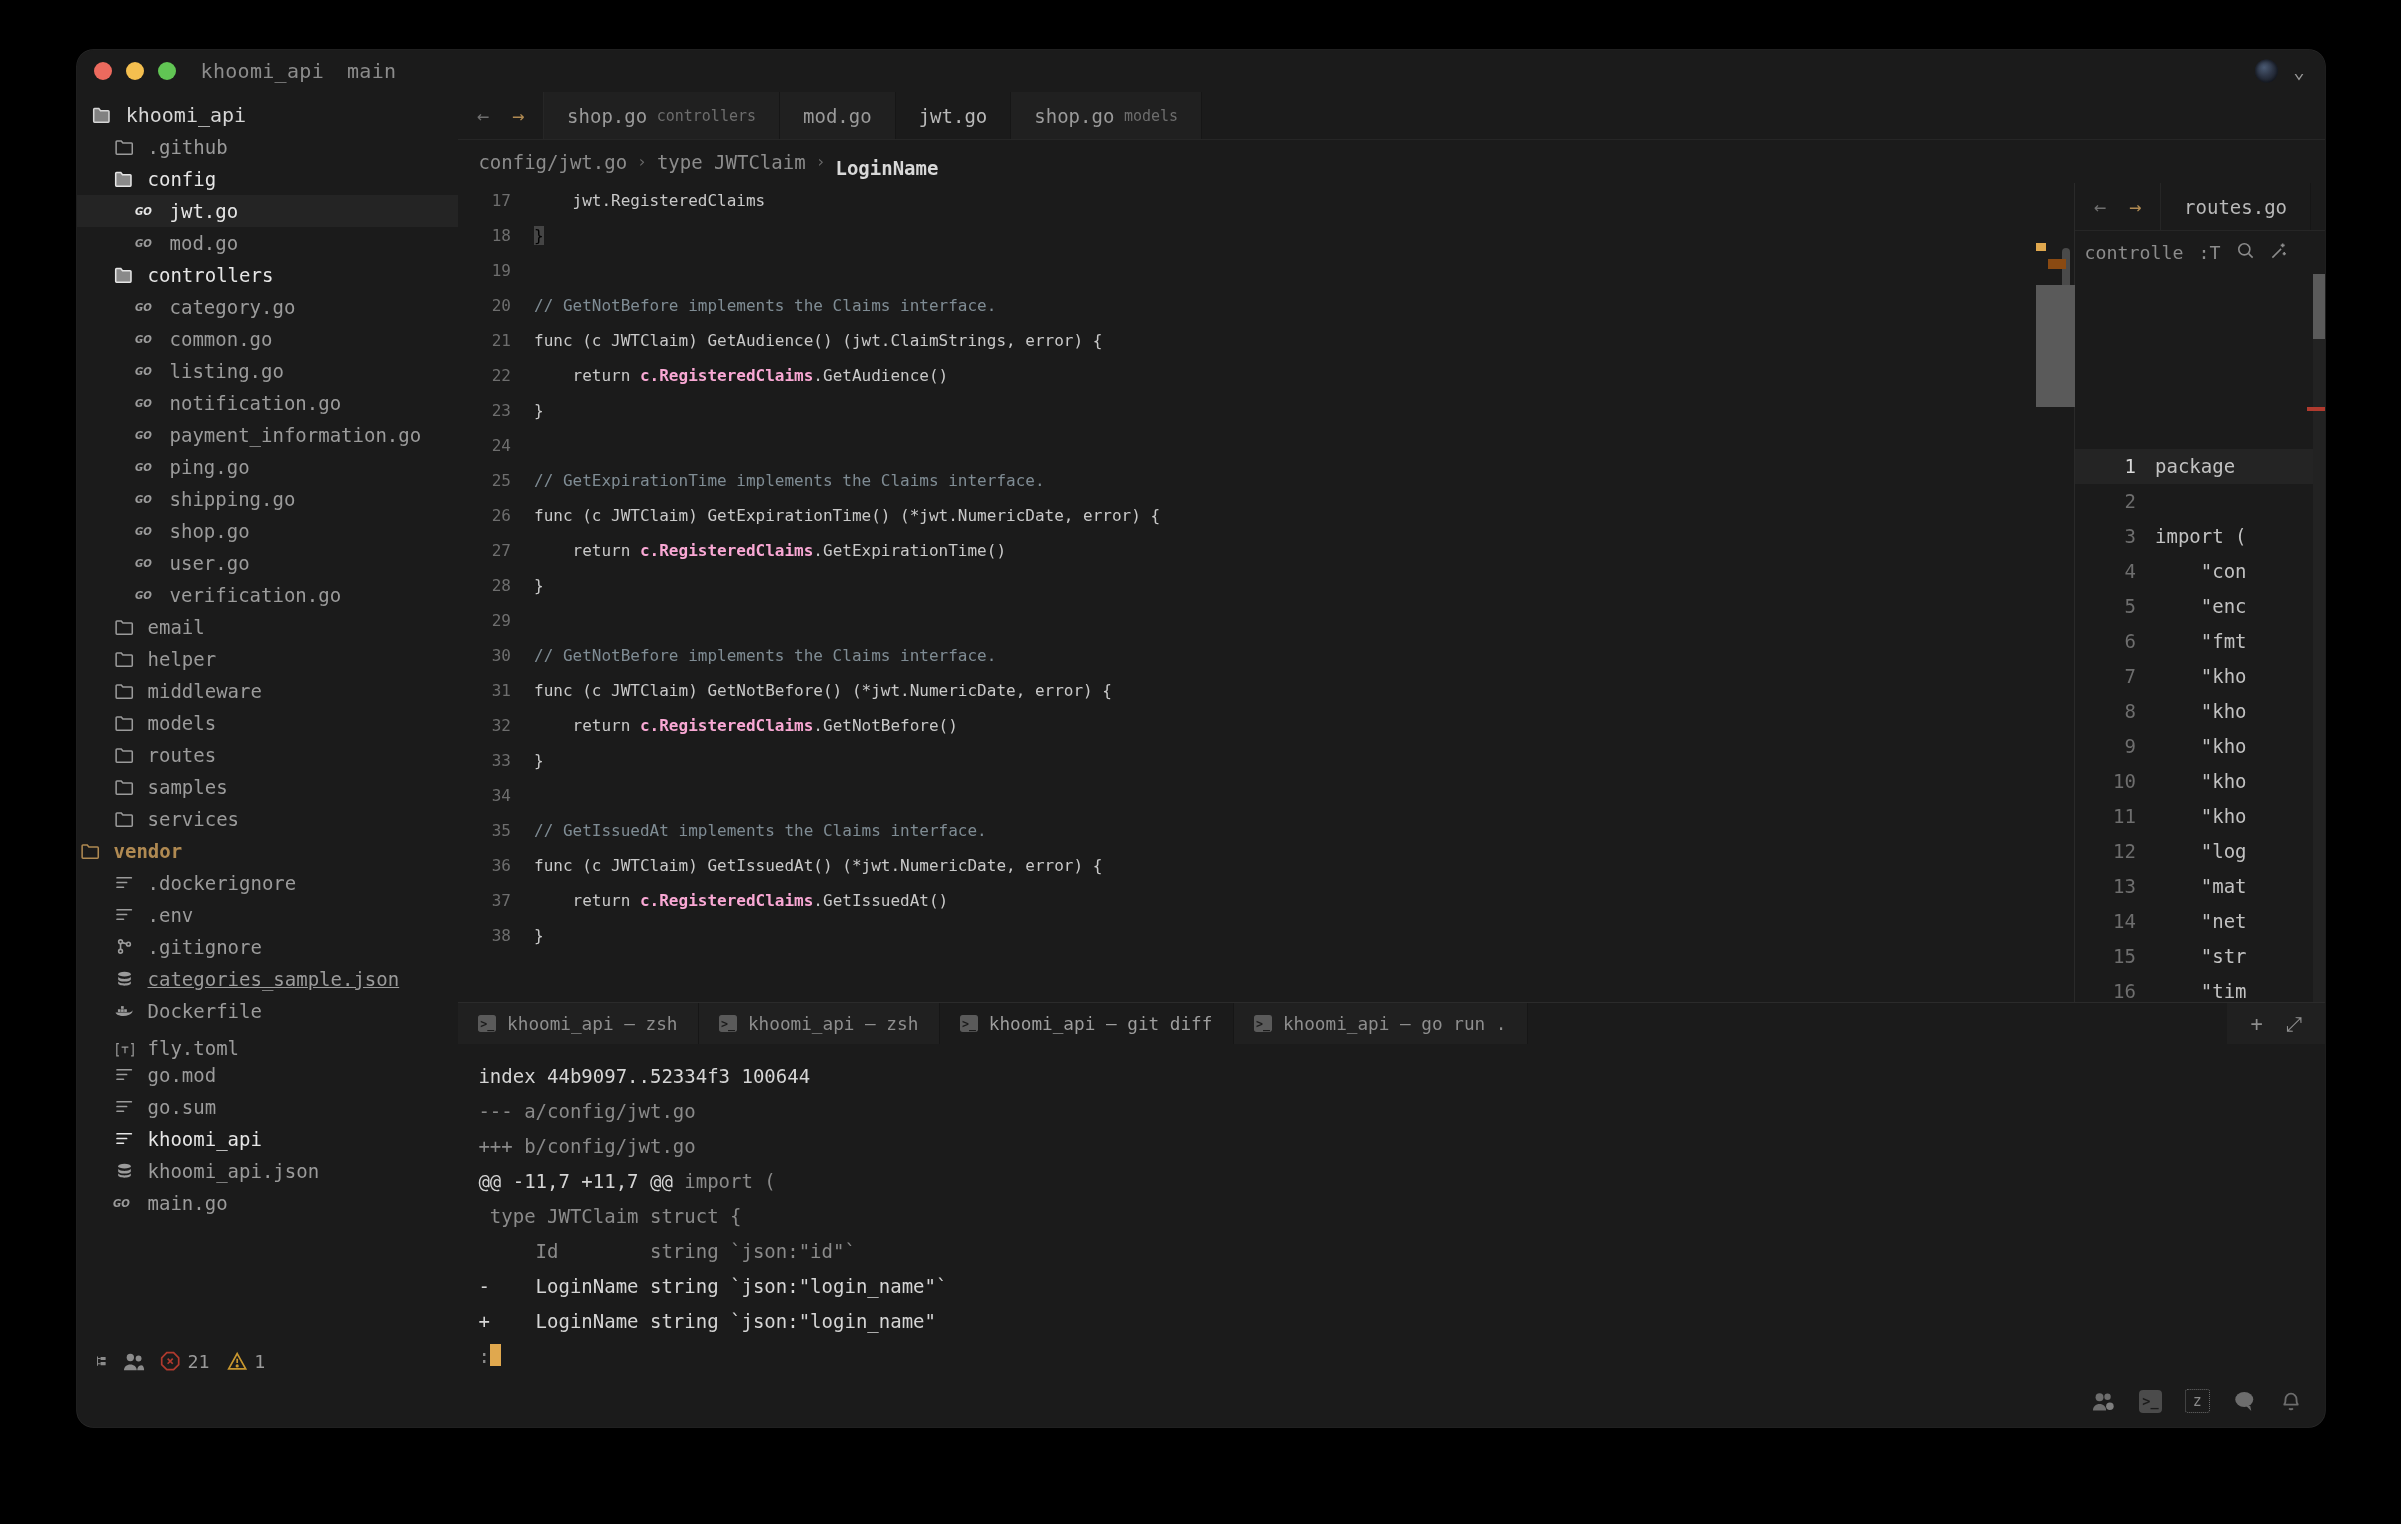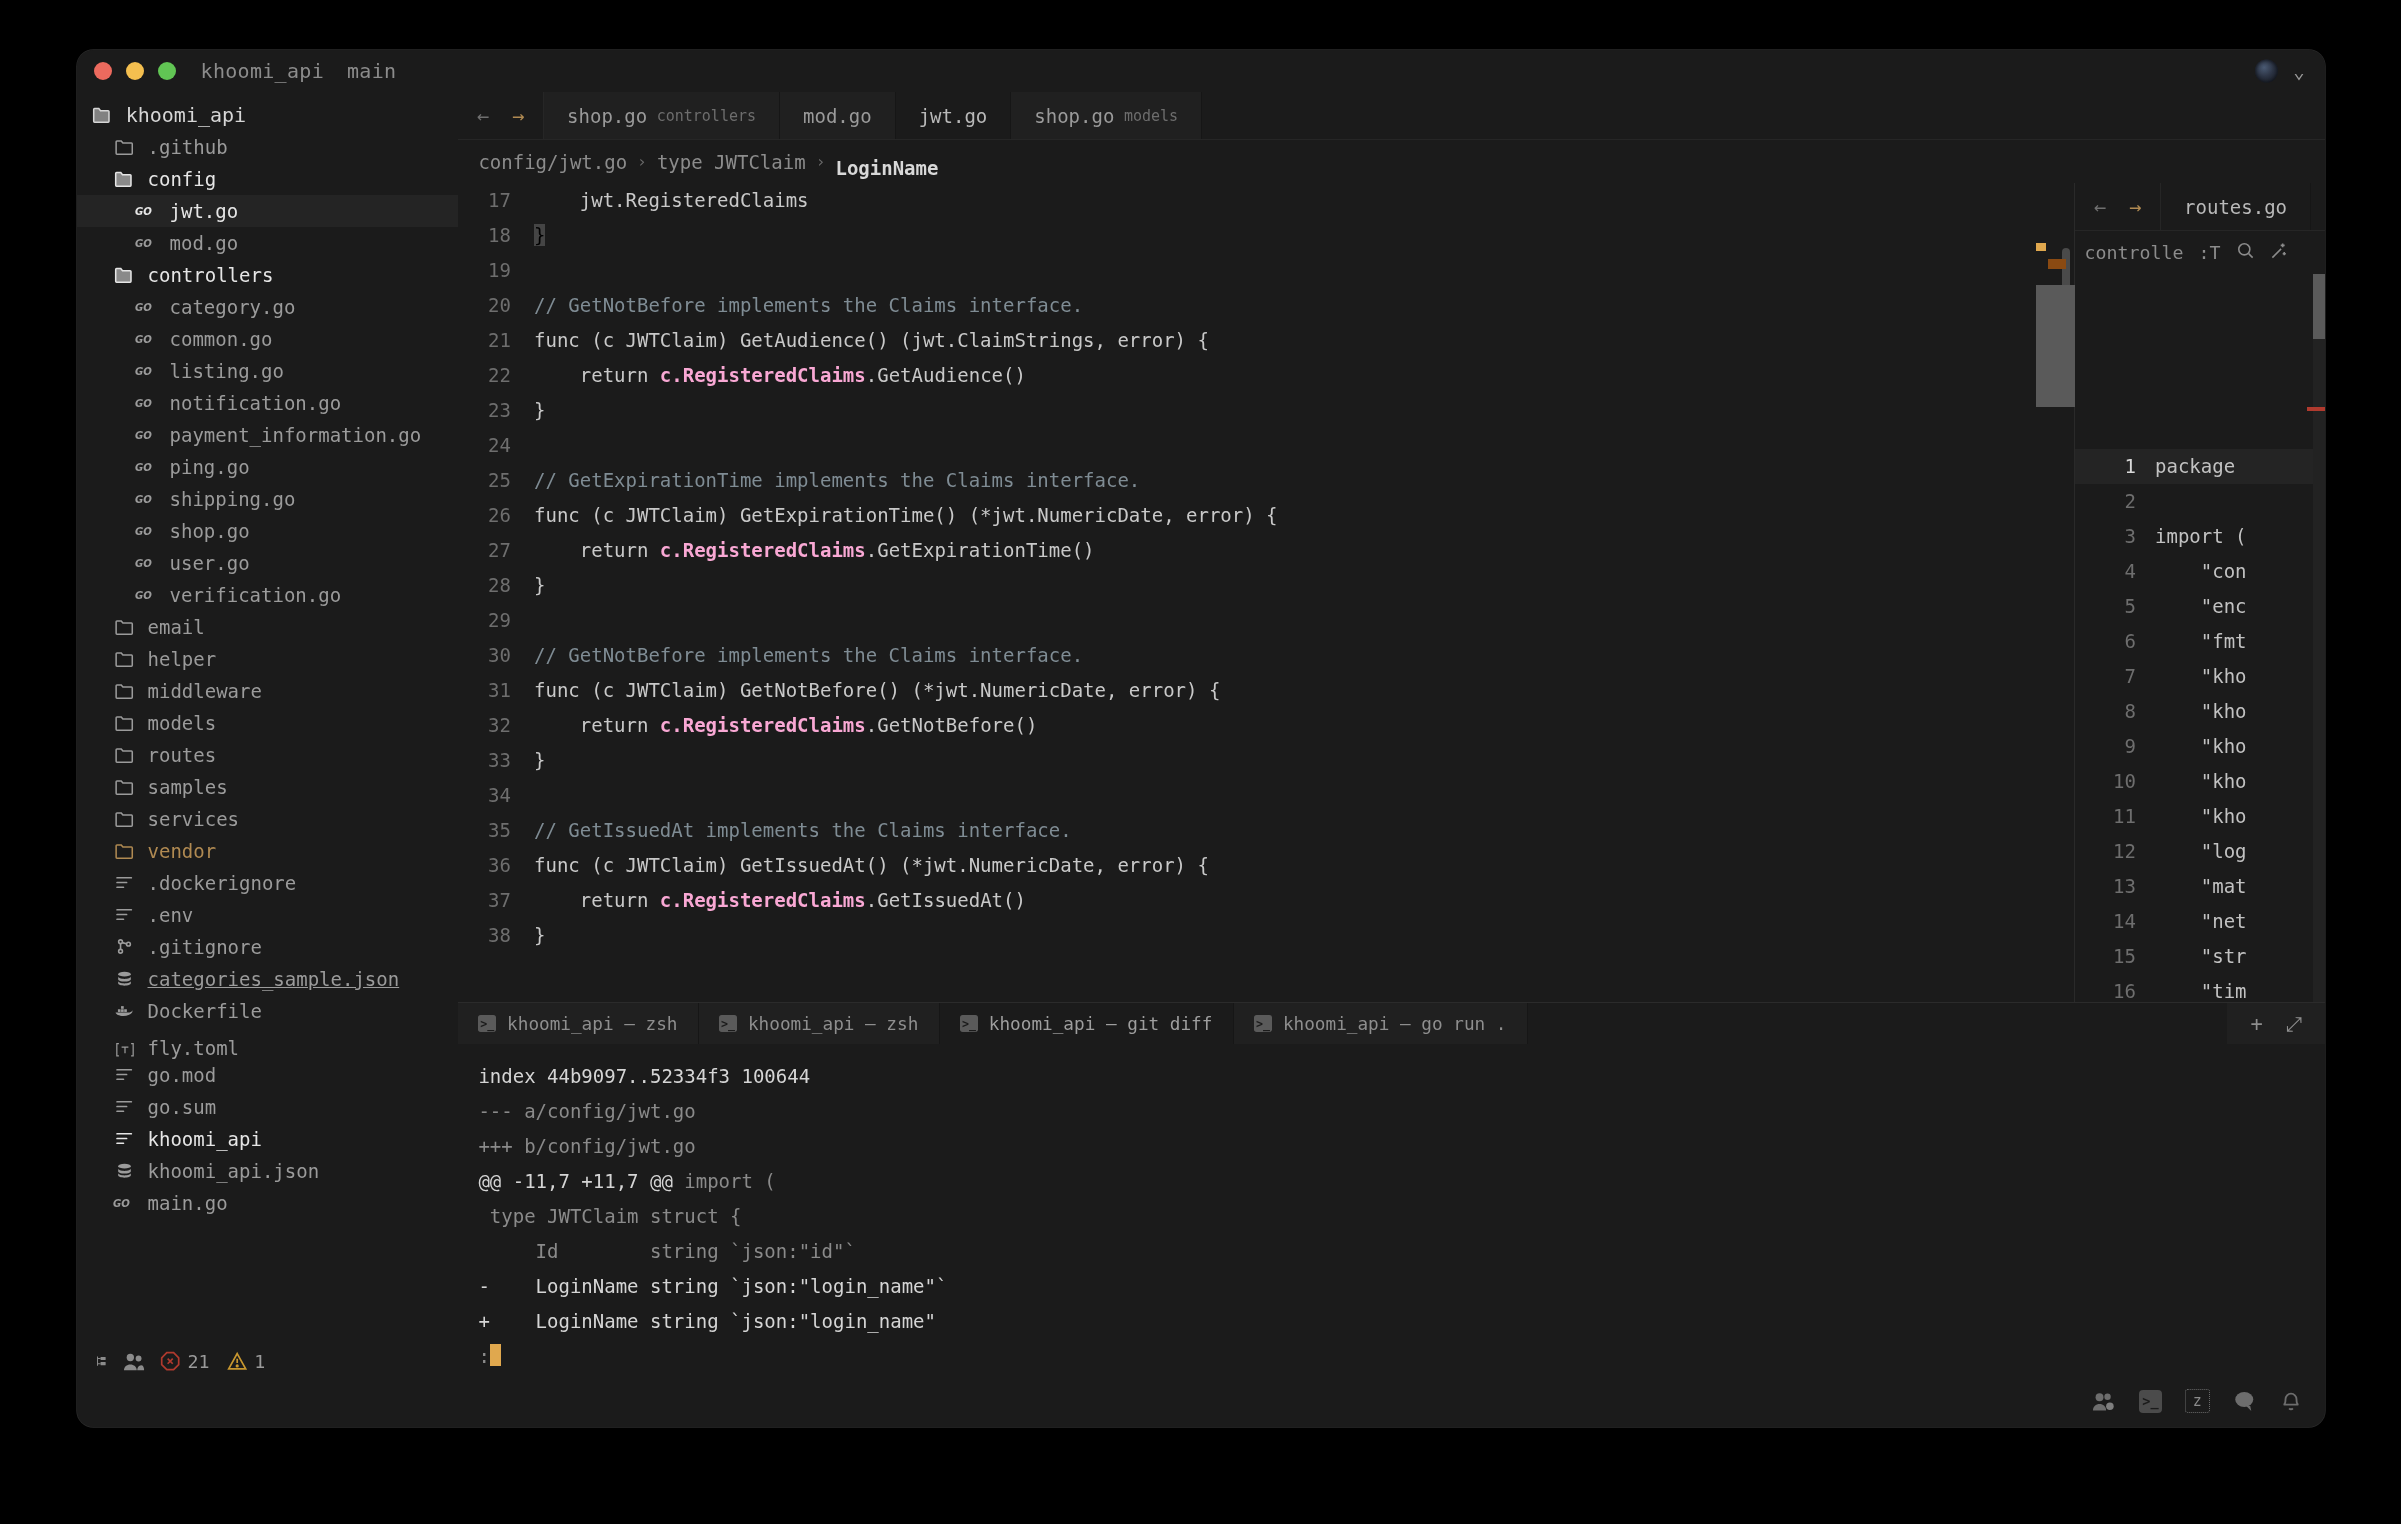--- a/index.html
+++ b/index.html
@@ -52,21 +52,21 @@
   .etab { display:flex; align-items:center; gap:9.5px; padding:0 23px; color:#9a9a9a; font-size:19px; background:#202020; border-right:0.7px solid #161616; white-space:nowrap;}
   .etab .sub { color:#6d6d6d; font-size:15px; }
   .etab.active { background:#1b1b1b; color:#b9b9b9; }
 
   .breadcrumb { height:43px; display:flex; align-items:center; padding-left:20.4px; color:#8c8c8c; font-size:19px; gap:10px; background:#1b1b1b; white-space:nowrap;}
   .bc-sep { color:#6a6a6a; font-size:16.3px; }
   .bc-last { color:#d8d8d8; font-weight:bold;margin-top:12px; }
 
   .editwrap { flex:1; display:flex; min-height:0; }
   .editor { flex:1; position:relative; overflow:hidden; background:#1b1b1b;}
-  .code { font-size:19px; line-height:35px; white-space:pre; }
+  .code { font-size:16px; line-height:35px; white-space:pre; }
   .crow { display:flex; height:35px; }
   .ln { width:76px; text-align:right; padding-right:23px; color:#6e6e6e; flex:none;}
   .ctext { color:#c9c9c9; }
   .cmt { color:#7f8c94; }
   .bold { font-weight:bold; color:#f9a8d4;}
   .cursorblk { background:#454545; }
   .vscroll { position:absolute; right:4.1px; top:65px; width:8.2px; height:87px; background:#4a4a4a; border-radius:4.1px;}
 
   
   .rightpane { width:251px; border-left:0.7px solid #2a2a2a; display:flex; flex-direction:column; background:#1b1b1b; position:relative;}
@@ -304,21 +304,21 @@
             <span>samples</span>
           </div>
           <div class="srow dim" style="padding-left: 34px;">
             <span class="ic">
               <svg width="20.4" height="19" viewBox="0 0 24 22" fill="none" stroke="#9b9b9b" stroke-width="1.8">
                 <path d="M2.5 19V5.5a1 1 0 011-1h5l2 2.5h10a1 1 0 011 1V19a1 1 0 01-1 1h-17a1 1 0 01-1-1z"></path>
               </svg>
             </span>
             <span>services</span>
           </div>
-          <div class="srow vendor" style="padding-left: 34px;">
+          <div class="srow vendor" style=" font-weight: bold;">
             <span class="ic">
               <svg width="20.4" height="19" viewBox="0 0 24 22" fill="none" stroke="#b08a52" stroke-width="1.8">
                 <path d="M2.5 19V5.5a1 1 0 011-1h5l2 2.5h10a1 1 0 011 1V19a1 1 0 01-1 1h-17a1 1 0 01-1-1z"></path>
               </svg>
             </span>
             <span>vendor</span>
           </div>
           <div class="srow dim" style="padding-left: 34px;">
             <span class="ic">
               <svg width="20.4" height="19" viewBox="0 0 24 24" stroke="#9b9b9b" stroke-width="2.2" stroke-linecap="round">

